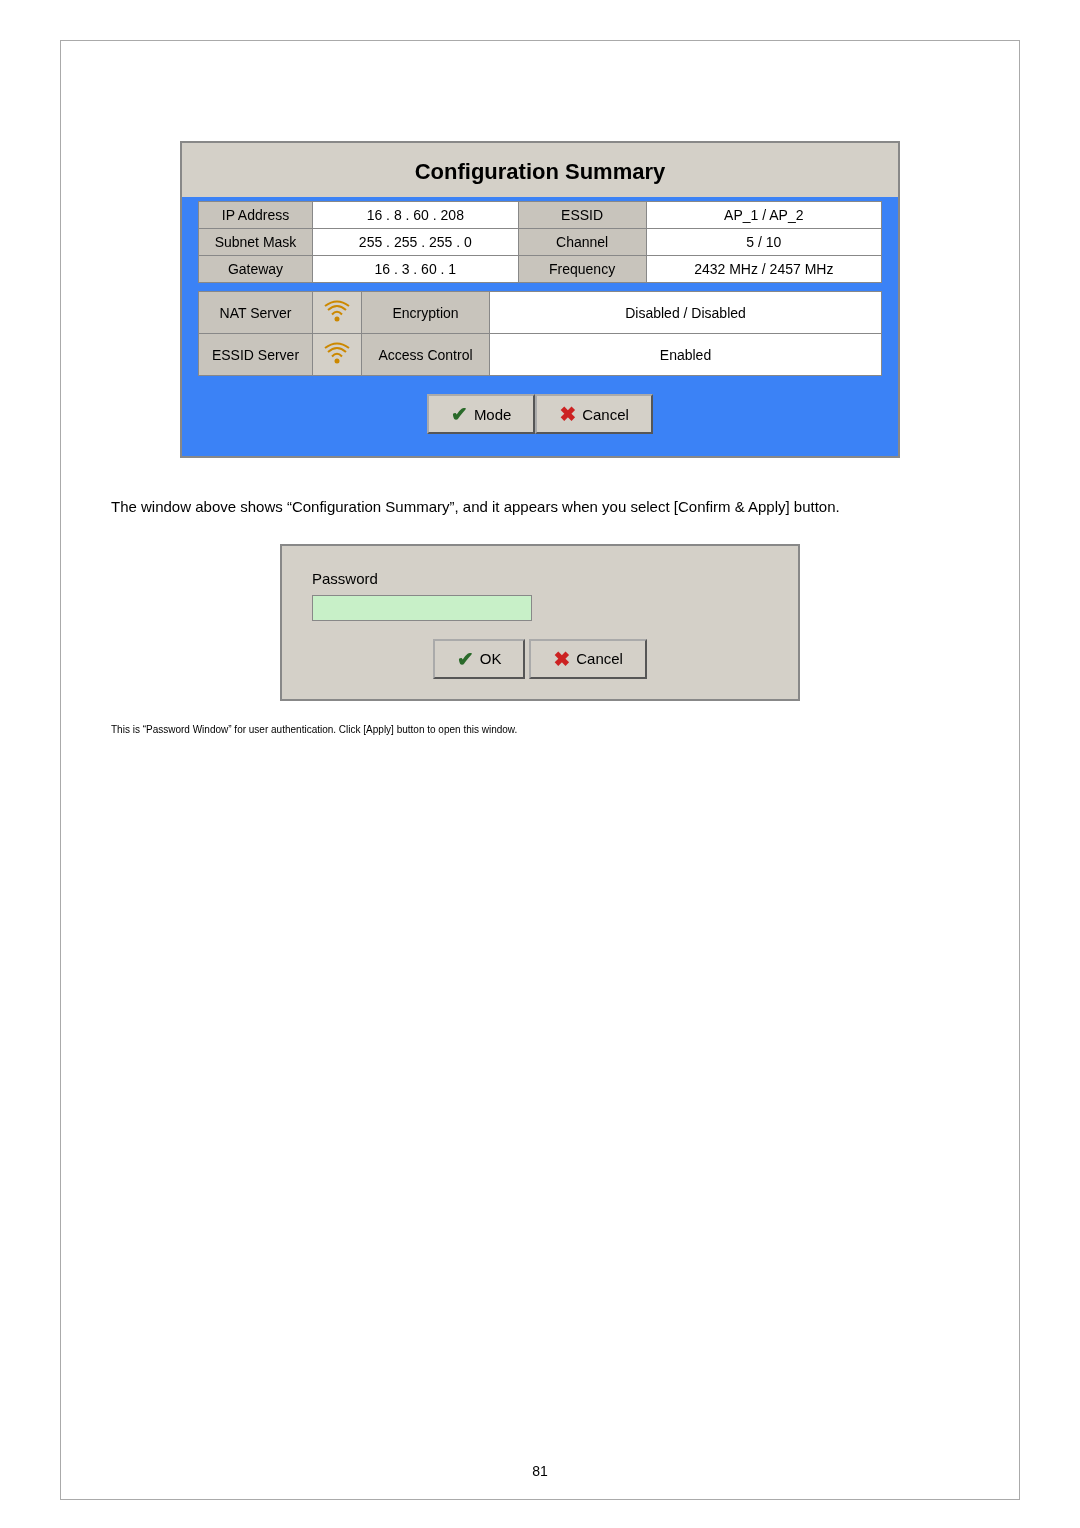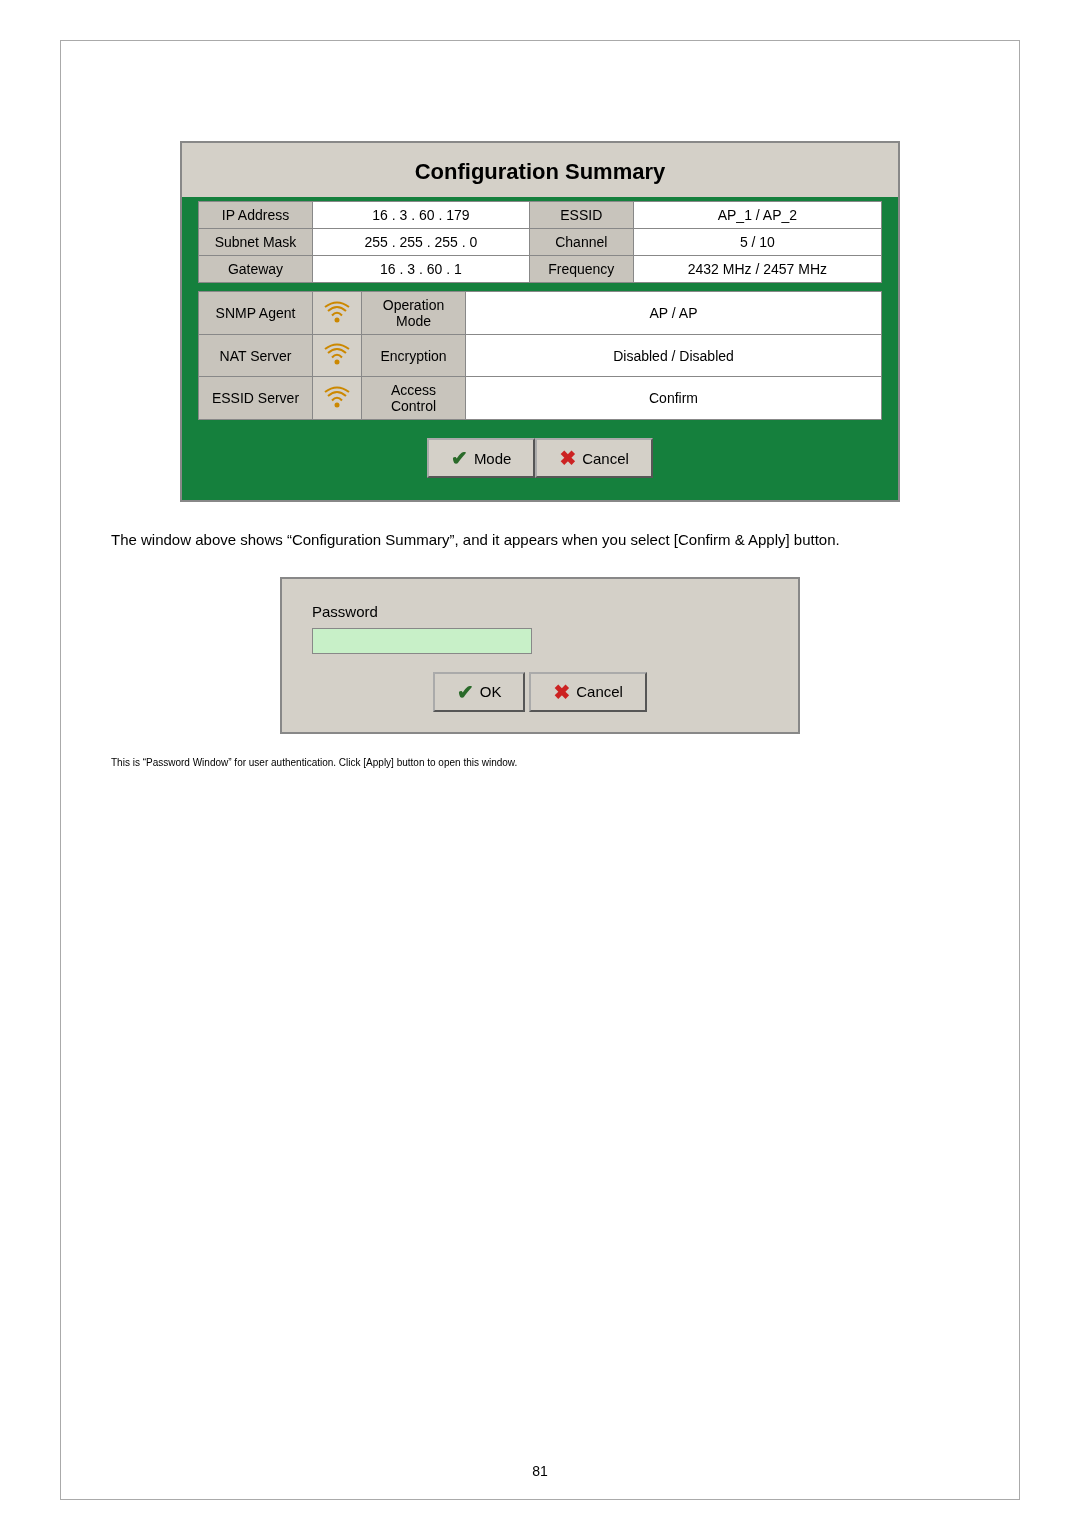--- a/index.html
+++ b/index.html
@@ -17,23 +17,23 @@
     .page-wrapper {
       border: 1px solid #aaaaaa;
       padding: 40px 50px 60px 50px;
       min-height: 1460px;
       position: relative;
     }
 
     
     .config-dialog {
       border: 2px solid #888888;
-      background: #15803d;
+      background: #3b82f6;
       padding: 0;
-      margin: 60px auto 25px auto;
+      margin: 60px auto 36px auto;
       width: 720px;
     }
 
     .config-title {
       text-align: center;
       font-size: 22px;
       font-weight: bold;
       font-family: Arial, sans-serif;
       padding: 16px 0 12px 0;
       background: #d4d0c8;
@@ -67,21 +67,21 @@
     }
 
     .config-table td.field-value {
       background: #ffffff;
       min-width: 140px;
     }
 
     .config-table td.right-label {
       background: #c8c4bc;
       text-align: center;
-      width: 104px;
+      width: 128px;
     }
 
     .config-table td.right-value {
       background: #ffffff;
       min-width: 150px;
     }
 
     
     .icon-cell {
       width: 40px;
@@ -200,54 +200,41 @@
 <div class="page-wrapper">
 
   <div class="config-dialog">
     <div class="config-title">Configuration Summary</div>
     <div class="config-body">
 
       <table class="config-table">
         <tbody>
             <tr>
           <td class="field-label">IP Address</td>
-          <td class="field-value">16 . 3 . 60 . 179</td>
+          <td class="field-value">16 . 8 . 60 . 208</td>
           <td class="right-label">ESSID</td>
           <td class="right-value">AP_1 / AP_2</td>
         </tr>
         <tr>
           <td class="field-label">Subnet Mask</td>
           <td class="field-value">255 . 255 . 255 . 0</td>
           <td class="right-label">Channel</td>
           <td class="right-value">5 / 10</td>
         </tr>
         <tr>
           <td class="field-label">Gateway</td>
           <td class="field-value">16 . 3 . 60 . 1</td>
           <td class="right-label">Frequency</td>
           <td class="right-value">2432 MHz / 2457 MHz</td>
         </tr>
       </tbody>
         </table>
 
       <table class="config-table">
         <tbody>
-        <tr>
-          <td class="field-label">SNMP Agent</td>
-          <td class="icon-cell">
-            <svg class="wifi-icon" viewBox="0 0 28 28" xmlns="http://www.w3.org/2000/svg">
-              <circle cx="14" cy="22" r="2.5" fill="#cc8800"></circle>
-              <path d="M9 17.5 Q14 12 19 17.5" stroke="#cc8800" stroke-width="2" fill="none"></path>
-              <path d="M5 13 Q14 5 23 13" stroke="#cc8800" stroke-width="2" fill="none"></path>
-              <path d="M2 9 Q14 0 26 9" stroke="#cc8800" stroke-width="2" fill="none"></path>
-            </svg>
-          </td>
-          <td class="right-label">Operation Mode</td>
-          <td class="right-value">AP / AP</td>
-        </tr>
         <tr>
           <td class="field-label">NAT Server</td>
           <td class="icon-cell">
             <svg class="wifi-icon" viewBox="0 0 28 28" xmlns="http://www.w3.org/2000/svg">
               <circle cx="14" cy="22" r="2.5" fill="#cc8800"></circle>
               <path d="M9 17.5 Q14 12 19 17.5" stroke="#cc8800" stroke-width="2" fill="none"></path>
               <path d="M5 13 Q14 5 23 13" stroke="#cc8800" stroke-width="2" fill="none"></path>
               <path d="M2 9 Q14 0 26 9" stroke="#cc8800" stroke-width="2" fill="none"></path>
             </svg>
           </td>
@@ -258,21 +245,21 @@
           <td class="field-label">ESSID Server</td>
           <td class="icon-cell">
             <svg class="wifi-icon" viewBox="0 0 28 28" xmlns="http://www.w3.org/2000/svg">
               <circle cx="14" cy="22" r="2.5" fill="#cc8800"></circle>
               <path d="M9 17.5 Q14 12 19 17.5" stroke="#cc8800" stroke-width="2" fill="none"></path>
               <path d="M5 13 Q14 5 23 13" stroke="#cc8800" stroke-width="2" fill="none"></path>
               <path d="M2 9 Q14 0 26 9" stroke="#cc8800" stroke-width="2" fill="none"></path>
             </svg>
           </td>
           <td class="right-label">Access Control</td>
-          <td class="right-value">Confirm</td>
+          <td class="right-value">Enabled</td>
         </tr>
       </tbody>
         </table>
 
       <div class="button-row">
         <button class="btn-apply">
           <span class="btn-check">✔</span>
           <span>Mode</span>
         </button>
         <button class="btn-cancel">

